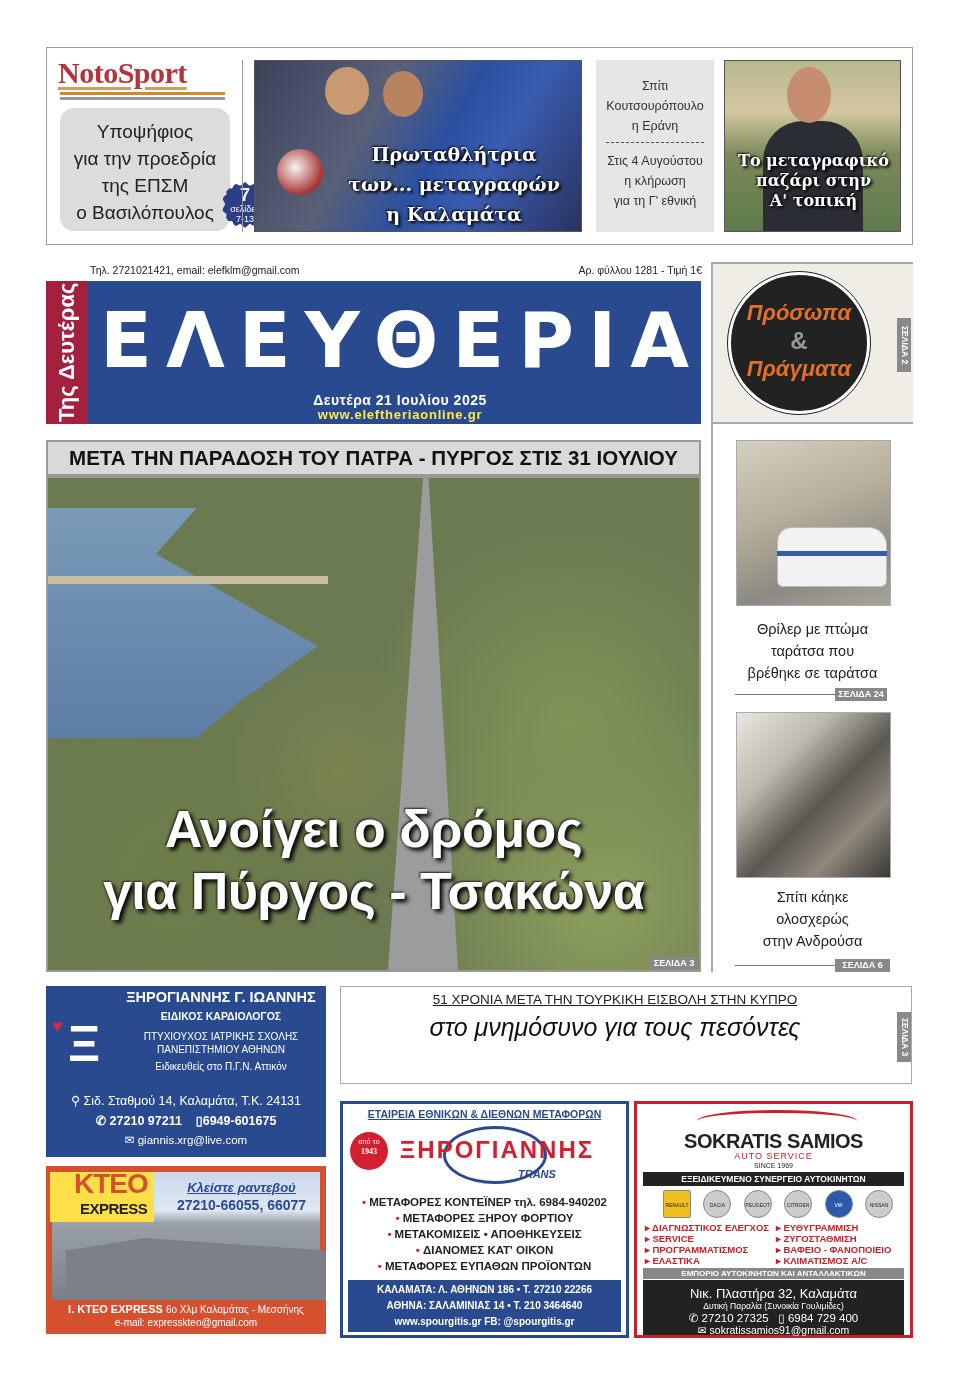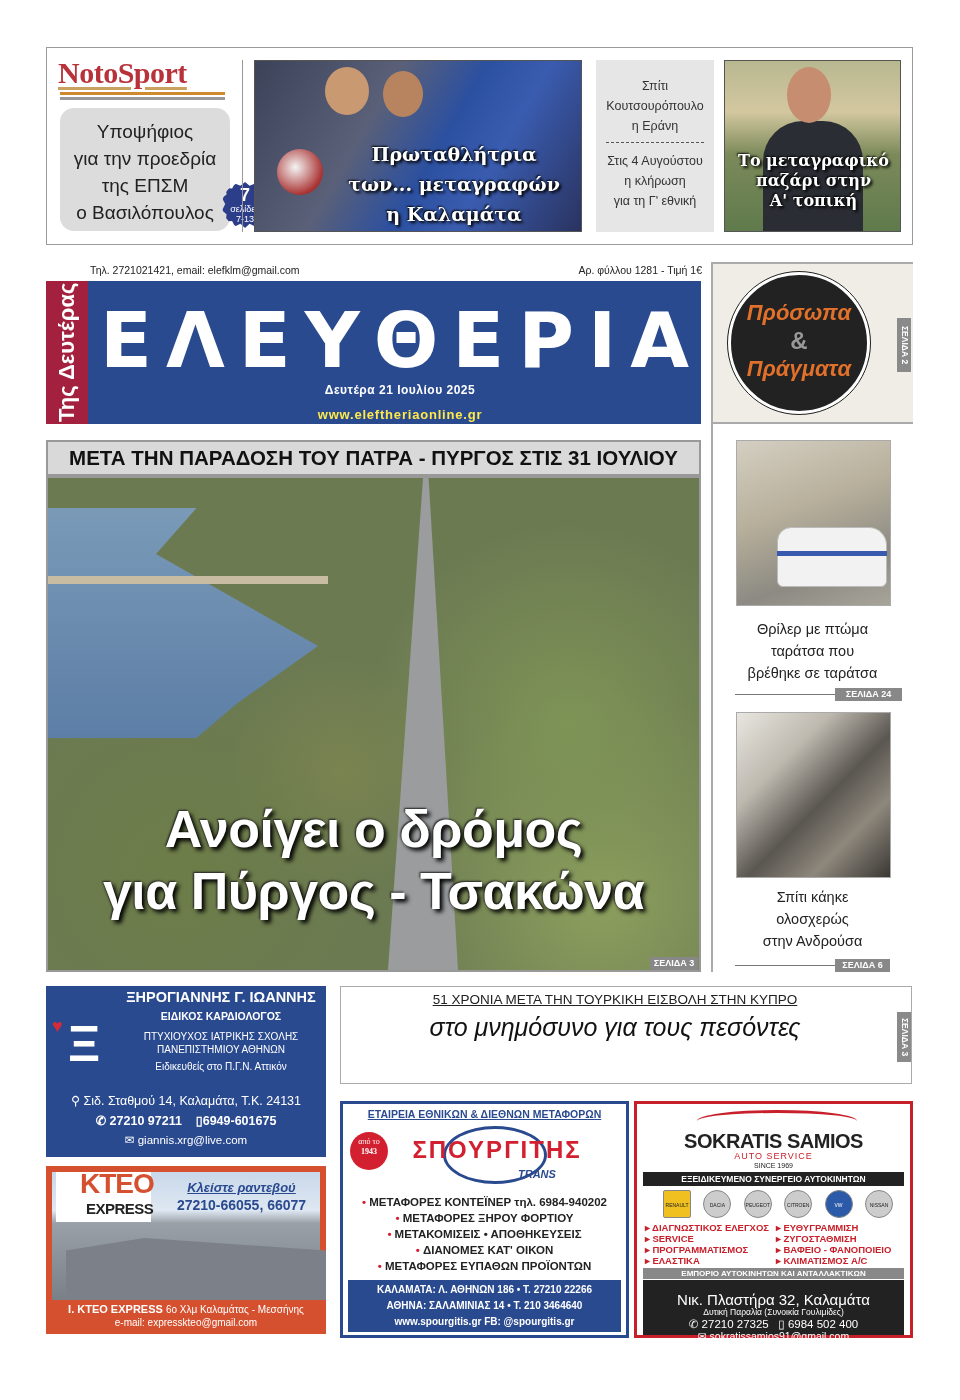--- a/index.html
+++ b/index.html
@@ -23,21 +23,21 @@
 #sport-middle .dash{border-top:1px dashed #555;margin:6px 10px 8px}
 #photo2{left:724px;top:60px;width:177px;height:172px;background:linear-gradient(180deg,#b8b890 0%,#d3c7a0 30%,#7c8a5a 55%,#5f7a4c 100%);border:1px solid #555;overflow:hidden}
 #photo2 .body{position:absolute;left:38px;top:60px;width:100px;height:130px;background:#2a2d33;border-radius:40px 40px 0 0}
 #photo2 .head{position:absolute;left:62px;top:6px;width:44px;height:56px;border-radius:50%;background:#c78d70}
 
 #contact-line{left:90px;top:264px;font-size:10.5px;color:#222}
 #issue-line{left:560px;top:264px;width:142px;text-align:right;font-size:10.5px;color:#222}
 #masthead{left:46px;top:281px;width:655px;height:143px;background:#2a4a90}
 #weekday-band{left:46px;top:281px;width:42px;height:143px;background:#a3213e;color:#fff;font-weight:bold;font-size:22px;writing-mode:vertical-rl;transform:rotate(180deg);text-align:center;line-height:42px}
 #logo-text{left:100px;top:296px;width:600px;text-align:center;color:#fff;font-family:"DejaVu Sans",sans-serif;font-weight:bold;font-size:76px;letter-spacing:14px;line-height:90px}
-#masthead-date{left:100px;top:383px;width:600px;text-align:center;color:#fff;font-weight:bold;font-size:12px;letter-spacing:0.5px}
+#masthead-date{left:100px;top:392px;width:600px;text-align:center;color:#fff;font-weight:bold;font-size:14px;letter-spacing:0.5px}
 #masthead-url{left:100px;top:407px;width:600px;text-align:center;color:#ffe94a;font-weight:bold;font-size:13px;letter-spacing:0.8px}
 
 #right-col{left:711px;top:262px;width:202px;height:710px;border-left:2px solid #aaa;border-top:2px solid #aaa}
 #promo-box{left:713px;top:264px;width:200px;height:160px;background:#efede5;border-bottom:2px solid #aaa}
 #promo-circle{left:728px;top:272px;width:142px;height:142px;border-radius:50%;background:#222;border:3px solid #fff;outline:1px solid #222;text-align:center;color:#e0702a;font-style:italic;font-weight:bold;font-size:22px;line-height:28px;padding-top:24px}
 #promo-circle .amp{color:#999;font-style:normal;font-size:24px}
 .page-tab-v{position:absolute;background:#8a8a8a;color:#fff;font-size:8.5px;font-weight:bold;writing-mode:vertical-rl;text-align:center;line-height:12px;padding:4px 0}
 #story1-photo{left:736px;top:440px;width:155px;height:166px;background:linear-gradient(160deg,#d4cfc2 0%,#b8b09c 40%,#8c8a82 75%,#a8a49a 100%);border:1px solid #aaa;overflow:hidden}
 #story1-photo .car{position:absolute;left:40px;top:86px;width:110px;height:60px;background:#f2f2f2;border-radius:14px 18px 6px 6px;border:1px solid #bbb}
 #story1-photo .stripe{position:absolute;left:40px;top:110px;width:110px;height:5px;background:#3a5ab0}
@@ -82,27 +82,27 @@
 #ad-garage .brand{position:absolute;left:0;top:26px;width:273px;font-size:20px;font-weight:bold;color:#222;letter-spacing:-0.5px}
 #ad-garage .sub{position:absolute;left:0;top:47px;width:273px;font-size:9px;color:#c8202a;letter-spacing:1px}
 #ad-garage .since{position:absolute;left:0;top:58px;width:273px;font-size:7px;color:#222}
 #ad-garage .bar1{position:absolute;left:6px;top:68px;width:261px;height:14px;background:#222;color:#fff;font-size:8.5px;font-weight:bold;line-height:14px}
 #ad-garage .logos{position:absolute;left:26px;top:86px;width:230px;height:30px;display:flex;justify-content:space-between}
 #ad-garage .logos span{width:28px;height:28px;border-radius:50%;background:#ccc;border:1px solid #888;font-size:5px;line-height:28px;color:#222;overflow:hidden}
 #ad-garage .logos span.renault{border-radius:2px;background:#f0c020}
 #ad-garage .svcgrid{position:absolute;left:8px;top:118px;width:262px;display:grid;grid-template-columns:1fr 1fr;text-align:left;font-size:9.5px;font-weight:bold;color:#c8202a;line-height:11px}
 #ad-garage .bar2{position:absolute;left:6px;top:164px;width:261px;height:11px;background:#888;color:#fff;font-size:8px;font-weight:bold;line-height:11px}
 #ad-garage .foot{position:absolute;left:6px;top:176px;width:261px;height:55px;background:#222;color:#fff;line-height:12px}
-#ad-garage .foot .a{font-size:15px;display:block;padding-top:14px}
+#ad-garage .foot .a{font-size:13px;display:block;padding-top:8px}
 #ad-garage .foot .b{font-size:8.5px;display:block}
 #ad-garage .foot .c{font-size:11.5px;display:block}
 #ad-garage .foot .d{font-size:10.5px;display:block}
 #ad-kteo{left:46px;top:1166px;width:280px;height:168px;background:#d5502e;overflow:hidden}
 #ad-kteo .photo{position:absolute;left:6px;top:6px;width:268px;height:128px;background:linear-gradient(180deg,#c8d8ea 0%,#dfe8f2 30%,#9aa0a8 40%,#7a8088 100%)}
-#ad-kteo .logo{position:absolute;left:10px;top:6px;width:95px;height:50px;background:#ffffff}
+#ad-kteo .logo{position:absolute;left:4px;top:6px;width:104px;height:50px;background:#fde047}
 #ad-kteo .logo .k{position:absolute;left:24px;top:-4px;font-size:28px;font-weight:bold;color:#d5502e;letter-spacing:-1px}
 #ad-kteo .logo .e{position:absolute;left:30px;top:28px;font-size:15px;font-weight:bold;color:#222;letter-spacing:-0.5px}
 #ad-kteo .cta{position:absolute;left:118px;top:14px;width:155px;text-align:center;font-size:13px;font-style:italic;font-weight:bold;color:#2a4a90;text-decoration:underline}
 #ad-kteo .tel{position:absolute;left:118px;top:31px;width:155px;text-align:center;font-size:14px;font-weight:bold;color:#2a4a90}
 #ad-kteo .bld{position:absolute;left:20px;top:72px;width:260px;height:62px;background:#7c8088;clip-path:polygon(0 20%,30% 0,100% 20%,100% 100%,0 100%)}
 #ad-kteo .name{position:absolute;left:0;top:137px;width:280px;text-align:center;color:#fff;font-size:11px;font-weight:bold}
 #ad-kteo .name span{font-weight:normal;font-size:10px}
 #ad-kteo .mail{position:absolute;left:0;top:151px;width:280px;text-align:center;color:#fff;font-size:10px}
 </style>
 </head>
@@ -172,21 +172,21 @@
 <div id="story1-photo" class="abs">
   <div class="car"></div>
   <div class="stripe"></div>
 </div>
 <div class="story-title" style="left:720px;top:618px;width:185px">
   <div>Θρίλερ με πτώμα</div>
   <div>ταράτσα που</div>
   <div>βρέθηκε σε ταράτσα</div>
 </div>
 <div class="page-rule" style="left:735px;top:694px;width:100px"></div>
-<div class="page-ref" style="left:835px;top:688px;width:67px">ΣΕΛΙΔΑ 24</div>
+<div class="page-ref" style="left:835px;top:688px;width:52px">ΣΕΛΙΔΑ 24</div>
 
 <div id="story2-photo" class="abs"></div>
 <div class="story-title" style="left:720px;top:886px;width:185px">
   <div>Σπίτι κάηκε</div>
   <div>ολοσχερώς</div>
   <div>στην Ανδρούσα</div>
 </div>
 <div class="page-rule" style="left:735px;top:965px;width:100px"></div>
 <div class="page-ref" style="left:835px;top:959px;width:55px">ΣΕΛΙΔΑ 6</div>
 
@@ -235,21 +235,21 @@
   <div class="cta">Κλείστε ραντεβού</div>
   <div class="tel">27210-66055, 66077</div>
   <div class="name"><b>Ι. ΚΤΕΟ EXPRESS</b> <span>6ο Χλμ Καλαμάτας - Μεσσήνης</span></div>
   <div class="mail">e-mail: expresskteo@gmail.com</div>
 </div>
 
 <div id="ad-transport" class="abs">
   <div class="head">ΕΤΑΙΡΕΙΑ ΕΘΝΙΚΩΝ &amp; ΔΙΕΘΝΩΝ ΜΕΤΑΦΟΡΩΝ</div>
   <div class="globe"></div>
   <div class="since">από το<br><b>1943</b></div>
-  <div class="brand">ΣΠΟΥΡΓΙΤΗΣ</div>
+  <div class="brand">ΞΗΡΟΓΙΑΝΝΗΣ</div>
   <div class="trans">TRANS</div>
   <div class="svc" style="top:92px"><b>• </b><span>ΜΕΤΑΦΟΡΕΣ ΚΟΝΤΕΪΝΕΡ τηλ. 6984-940202</span></div>
   <div class="svc" style="top:108px"><b>• </b><span>ΜΕΤΑΦΟΡΕΣ ΞΗΡΟΥ ΦΟΡΤΙΟΥ</span></div>
   <div class="svc" style="top:124px"><b>• </b><span>ΜΕΤΑΚΟΜΙΣΕΙΣ • ΑΠΟΘΗΚΕΥΣΕΙΣ</span></div>
   <div class="svc" style="top:140px"><b>• </b><span>ΔΙΑΝΟΜΕΣ ΚΑΤ' ΟΙΚΟΝ</span></div>
   <div class="svc" style="top:156px"><b>• </b><span>ΜΕΤΑΦΟΡΕΣ ΕΥΠΑΘΩΝ ΠΡΟΪΟΝΤΩΝ</span></div>
   <div class="foot">
     <div>ΚΑΛΑΜΑΤΑ: Λ. ΑΘΗΝΩΝ 186 • Τ. 27210 22266</div>
     <div>ΑΘΗΝΑ: ΣΑΛΑΜΙΝΙΑΣ 14 • Τ. 210 3464640</div>
     <div>www.spourgitis.gr  FB: @spourgitis.gr</div>
@@ -277,16 +277,16 @@
     <div>▸ <span>ΖΥΓΟΣΤΑΘΜΙΣΗ</span></div>
     <div>▸ <span>ΠΡΟΓΡΑΜΜΑΤΙΣΜΟΣ</span></div>
     <div>▸ <span>ΒΑΦΕΙΟ - ΦΑΝΟΠΟΙΕΙΟ</span></div>
     <div>▸ <span>ΕΛΑΣΤΙΚΑ</span></div>
     <div>▸ <span>ΚΛΙΜΑΤΙΣΜΟΣ A/C</span></div>
   </div>
   <div class="bar2">ΕΜΠΟΡΙΟ ΑΥΤΟΚΙΝΗΤΩΝ ΚΑΙ ΑΝΤΑΛΛΑΚΤΙΚΩΝ</div>
   <div class="foot">
     <span class="a">Νικ. Πλαστήρα 32, Καλαμάτα</span>
     <span class="b">Δυτική Παραλία (Συνοικία Γουλιμίδες)</span>
-    <span class="c"><span>✆ </span><span>27210 27325</span>&nbsp;&nbsp;&nbsp;<span>▯ </span><span>6984 502 400</span></span>
+    <span class="c"><span>✆ </span><span>27210 27325</span>&nbsp;&nbsp;&nbsp;<span>▯ </span><span>6984 729 400</span></span>
     <span class="d"><span>✉ </span><span>sokratissamios91@gmail.com</span></span>
   </div>
 </div>
 
 </body></html>

